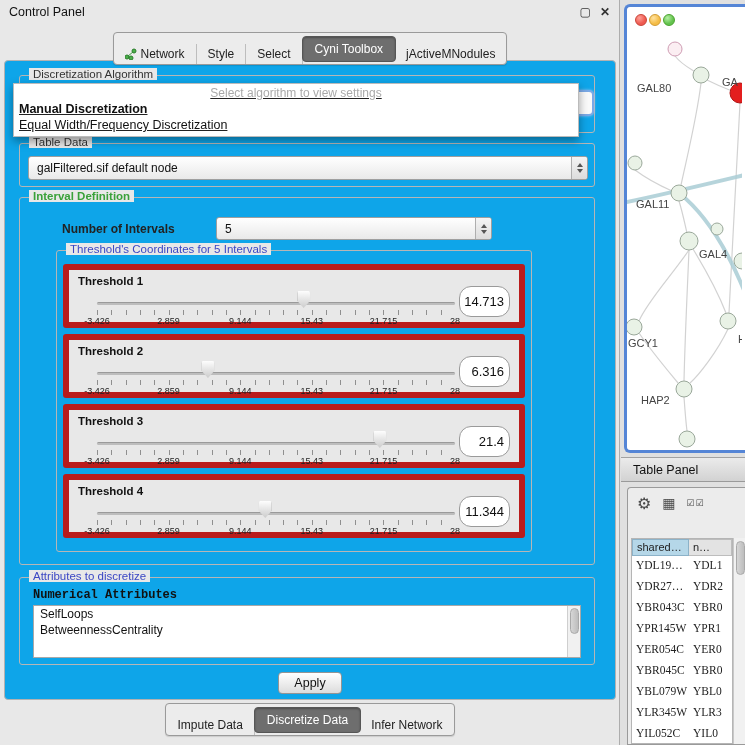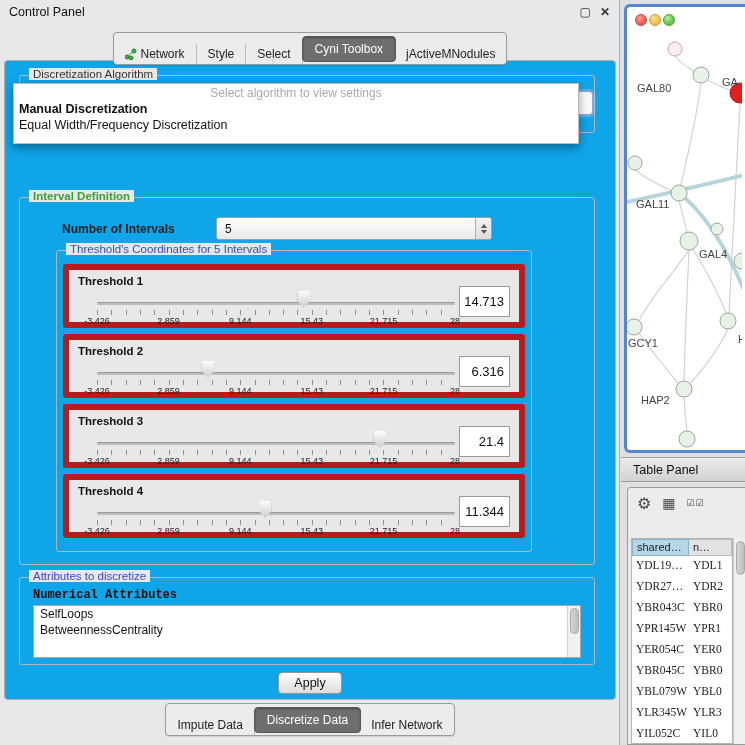--- a/index.html
+++ b/index.html
@@ -26,21 +26,21 @@
 
   .groupbox { position:absolute; border:1px solid #b6b6b6; border-radius:3px; }
   .group-label { position:absolute; top:-8px; left:9px; background:#e8e8e8; padding:0 4px; font-size:11.5px; white-space:nowrap; }
   .lbl-green { color:#3aa13a;font-weight:bold; }
   .lbl-blue { color:#3b47c4; }
   .lbl-dark { color:#333; }
 
   
   #algo-group { left:14px; top:14px; width:576px; height:58px; }
   #algo-combo { position:absolute; left:8px; top:14px; width:566px; height:26px; background:#fafafa; border:2px solid #7aa9e6; border-radius:5px; box-shadow:0 0 3px #9cc2ee; }
-  #algo-popup { position:absolute; left:8px; top:22px; width:566px; background:#fff; border:1px solid #bbb; box-shadow:0 4px 9px rgba(0,0,0,.38); z-index:6; padding-bottom:10px; }
+  #algo-popup { position:absolute; left:8px; top:22px; width:566px; background:#fff; border:1px solid #bbb; box-shadow:0 4px 9px rgba(0,0,0,.38); z-index:6; padding-bottom:3px;text-decoration:underline; }
   .popup-placeholder { color:#aaa; text-align:center; padding:2px 0 1px; font-size:12px; }
   .popup-item { padding:1px 5px; font-size:12.5px; color:#111; }
   .popup-item.bold { font-weight:bold; }
 
   
   #tabledata-group { left:14px; top:82px; width:576px; height:44px; }
   .combo { position:absolute; background:linear-gradient(#ffffff,#e9e9e9); border:1px solid #9f9f9f; border-radius:3px; display:flex; align-items:center; padding-left:8px; font-size:12px; color:#111; }
   .stepper { margin-left:auto; width:16px; align-self:stretch; border-left:1px solid #aeaeae; display:flex; flex-direction:column; align-items:center; justify-content:center; gap:2px; background:linear-gradient(#f4f4f4,#dcdcdc); border-radius:0 2px 2px 0; }
   .tri-up { width:0; height:0; border-left:3.5px solid transparent; border-right:3.5px solid transparent; border-bottom:4px solid #555; }
   .tri-dn { width:0; height:0; border-left:3.5px solid transparent; border-right:3.5px solid transparent; border-top:4px solid #555; }
@@ -54,21 +54,21 @@
 
   .th-panel { position:relative; margin:6px 6px 0 6px; height:64px; border:6px solid #b91c1c; border-radius:3px; background:#e8e8e8; }
   .th-panel:first-of-type { margin-top:13px; }
   .th-label { position:absolute; left:9px; top:5px; font-weight:bold; font-size:11.5px; color:#111; }
   .slider { position:absolute; left:28px; top:20px; width:358px; height:42px; }
   .track { position:absolute; left:0; top:12px; width:100%; height:3px; background:#bdbdbd; border-top:1px solid #9a9a9a; border-radius:2px; }
   .handle { position:absolute; top:1px; width:13px; height:17px; background:linear-gradient(#fdfdfd,#cccccc); clip-path:polygon(8% 0,92% 0,100% 12%,100% 58%,50% 100%,0 58%,0 12%); transform:translateX(-50%); filter:drop-shadow(0 0 1px #777); }
   .ticks { position:absolute; left:0; top:20px; width:100%; height:5px; background-image:repeating-linear-gradient(to right,#8f8f8f 0,#8f8f8f 1px,transparent 1px,transparent 14.32px); }
   .tick-labels { position:absolute; left:0; top:26px; width:100%; height:11px; }
   .tick-labels span { position:absolute; transform:translateX(-50%); font-size:9px; color:#222; white-space:nowrap; }
-  .value-box { position:absolute; right:9px; top:16px; width:51px; height:31px; background:#fff; border:1px solid #9a9a9a; border-radius:0; display:flex; align-items:center; justify-content:flex-end; padding-right:5px; font-size:13px; color:#111; }
+  .value-box { position:absolute; right:9px; top:16px; width:51px; height:31px; background:#fff; border:1px solid #9a9a9a; border-radius:12px; display:flex; align-items:center; justify-content:flex-end; padding-right:5px; font-size:13px; color:#111; }
 
   
   #attr-group { left:14px; top:516px; width:576px; height:88px; }
   #attr-title { position:absolute; left:13px; top:10px; font-weight:bold; font-size:12px; color:#111;font-family:Liberation Mono, monospace; }
   #attr-list { position:absolute; left:13px; top:27px; right:13px; height:53px; background:#fff; border:1px solid #a8a8a8; overflow:hidden; }
   .attr-item { font-size:12px; color:#111; padding:1px 0 0 6px; height:16px; white-space:nowrap; }
   .vscroll { position:absolute; right:0; top:0; bottom:0; width:13px; background:#f1f1f1; border-left:1px solid #cfcfcf; }
   .vthumb { position:absolute; left:1.5px; width:9px; background:linear-gradient(90deg,#d6d6d6,#bdbdbd); border:1px solid #a9a9a9; border-radius:5px; }
 
   
@@ -147,20 +147,30 @@
     </div>
 
     <div id="algo-popup">
       <div class="popup-placeholder">Select algorithm to view settings</div>
       <div id="algo-popup-items">
           <div class="popup-item bold">Manual Discretization</div>
           <div class="popup-item">Equal Width/Frequency Discretization</div>
         </div>
     </div>
 
+    <div id="tabledata-group" class="groupbox">
+      <span class="group-label lbl-dark">Table Data</span>
+      <div id="tabledata-combo" class="combo">
+        <span>galFiltered.sif default node</span>
+        <span class="stepper">
+            <i class="tri-up"></i>
+            <i class="tri-dn"></i>
+          </span>
+      </div>
+    </div>
 
     <div id="interval-group" class="groupbox">
       <span class="group-label lbl-green">Interval Definition</span>
 
       <span id="num-intervals-label">Number of Intervals</span>
       <div id="num-intervals-combo" class="combo">
         <span>5</span>
         <span class="stepper">
             <i class="tri-up"></i>
             <i class="tri-dn"></i>

